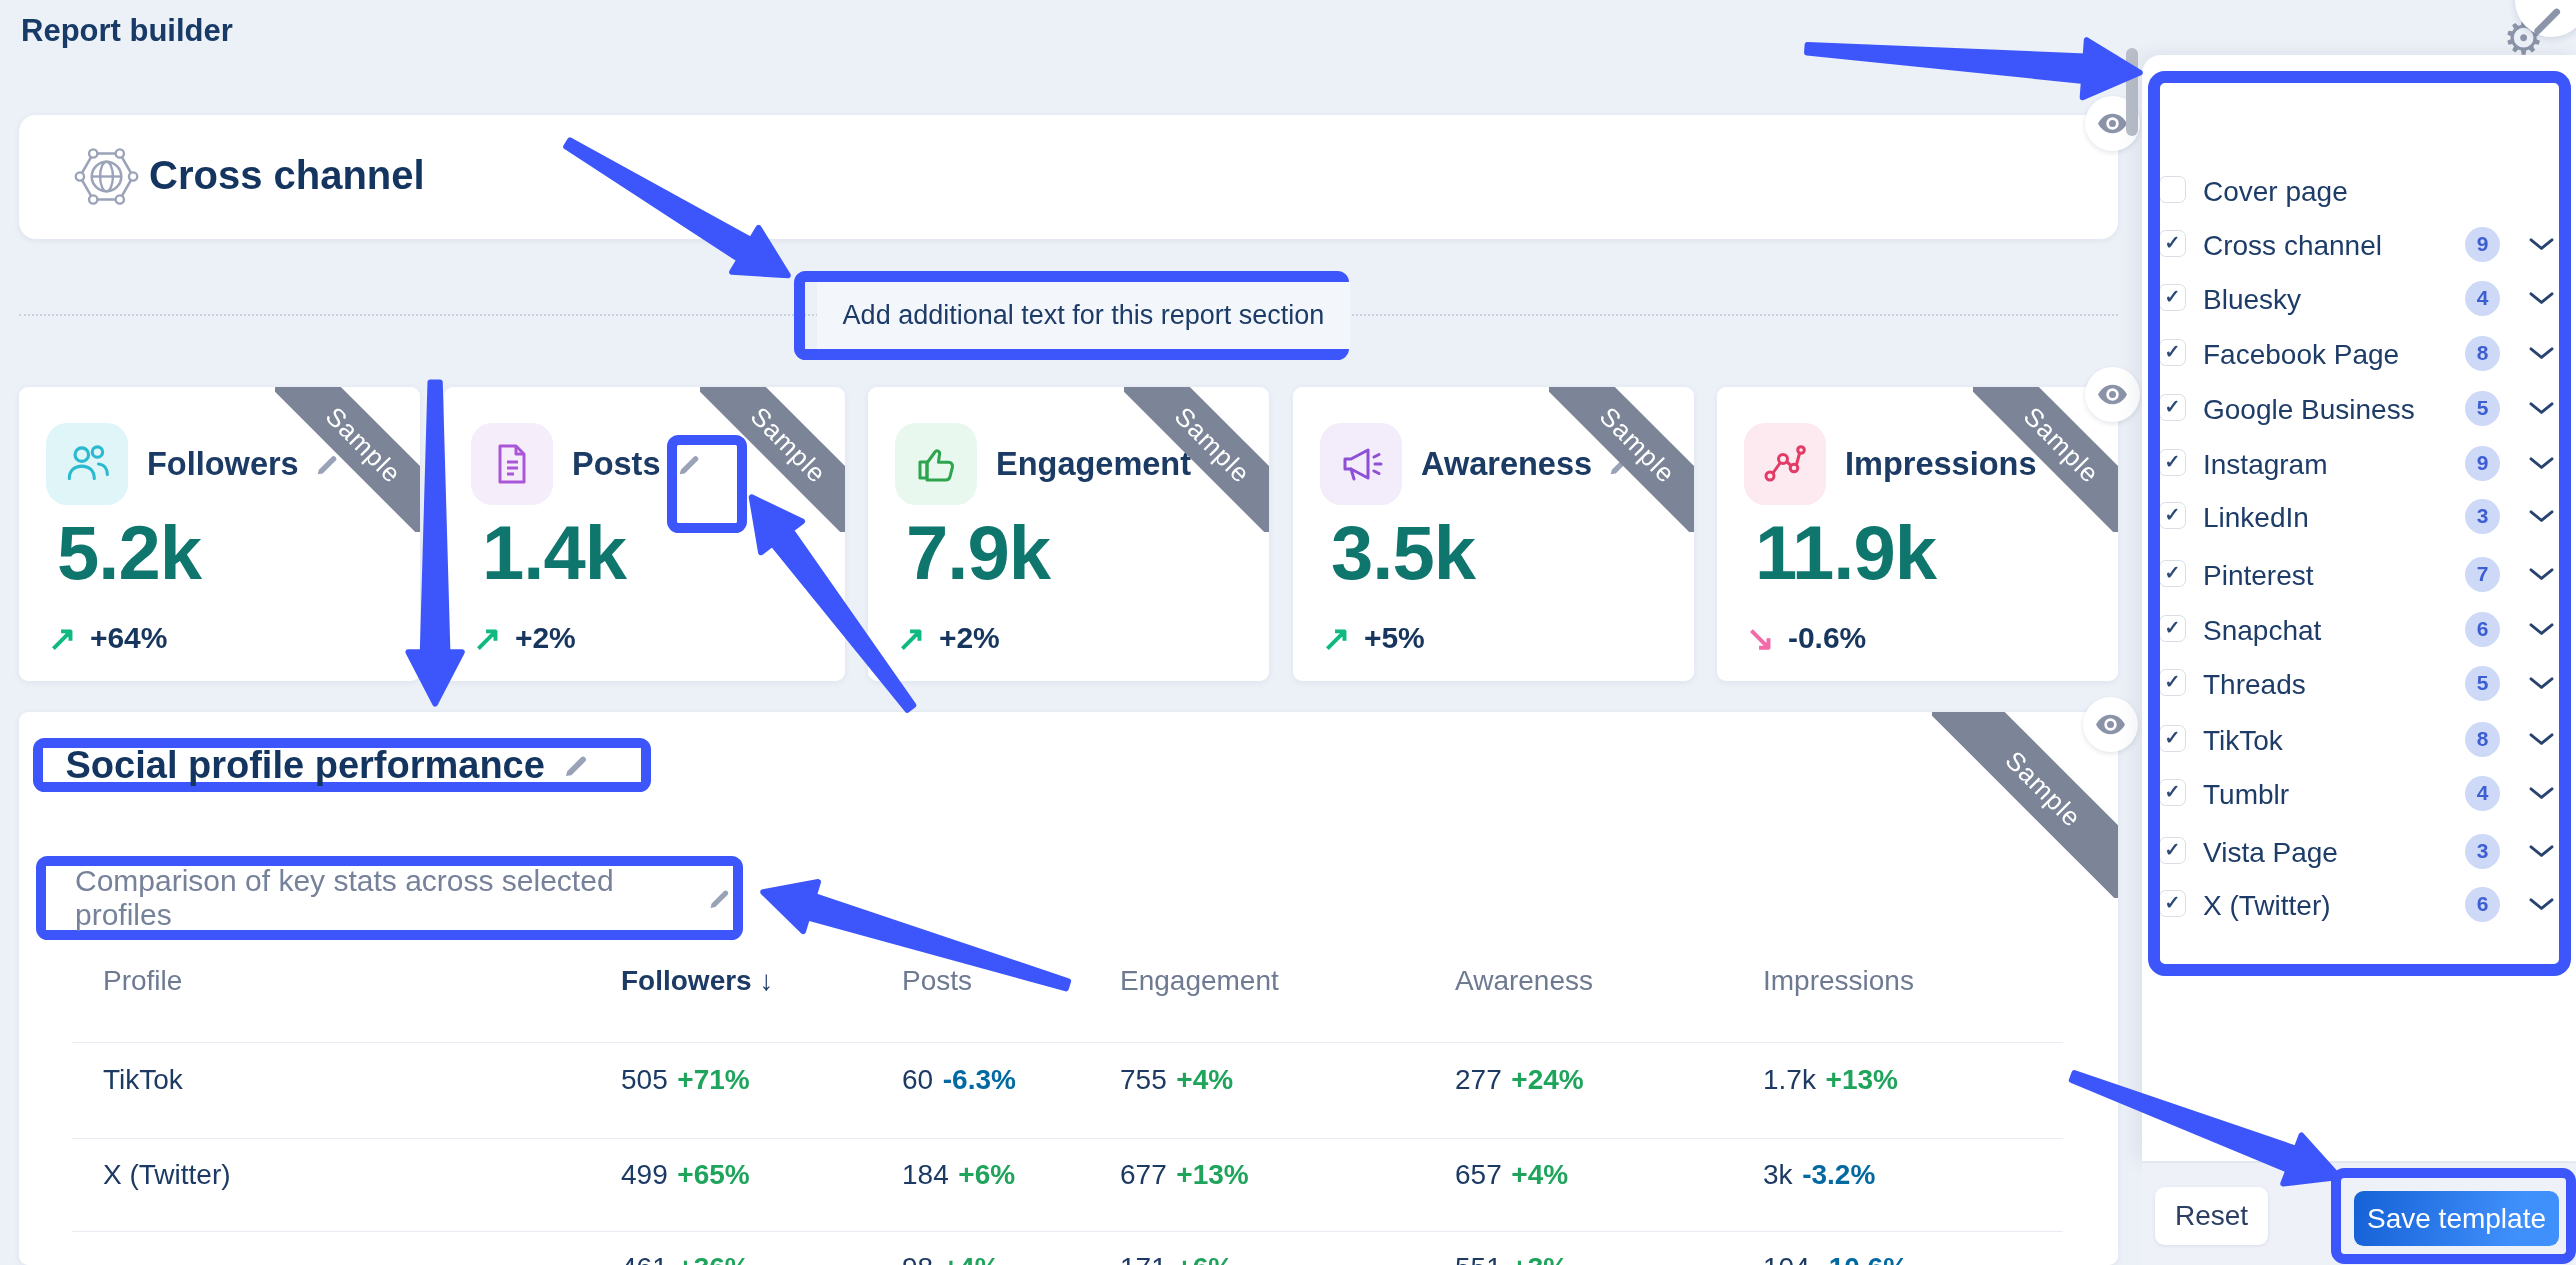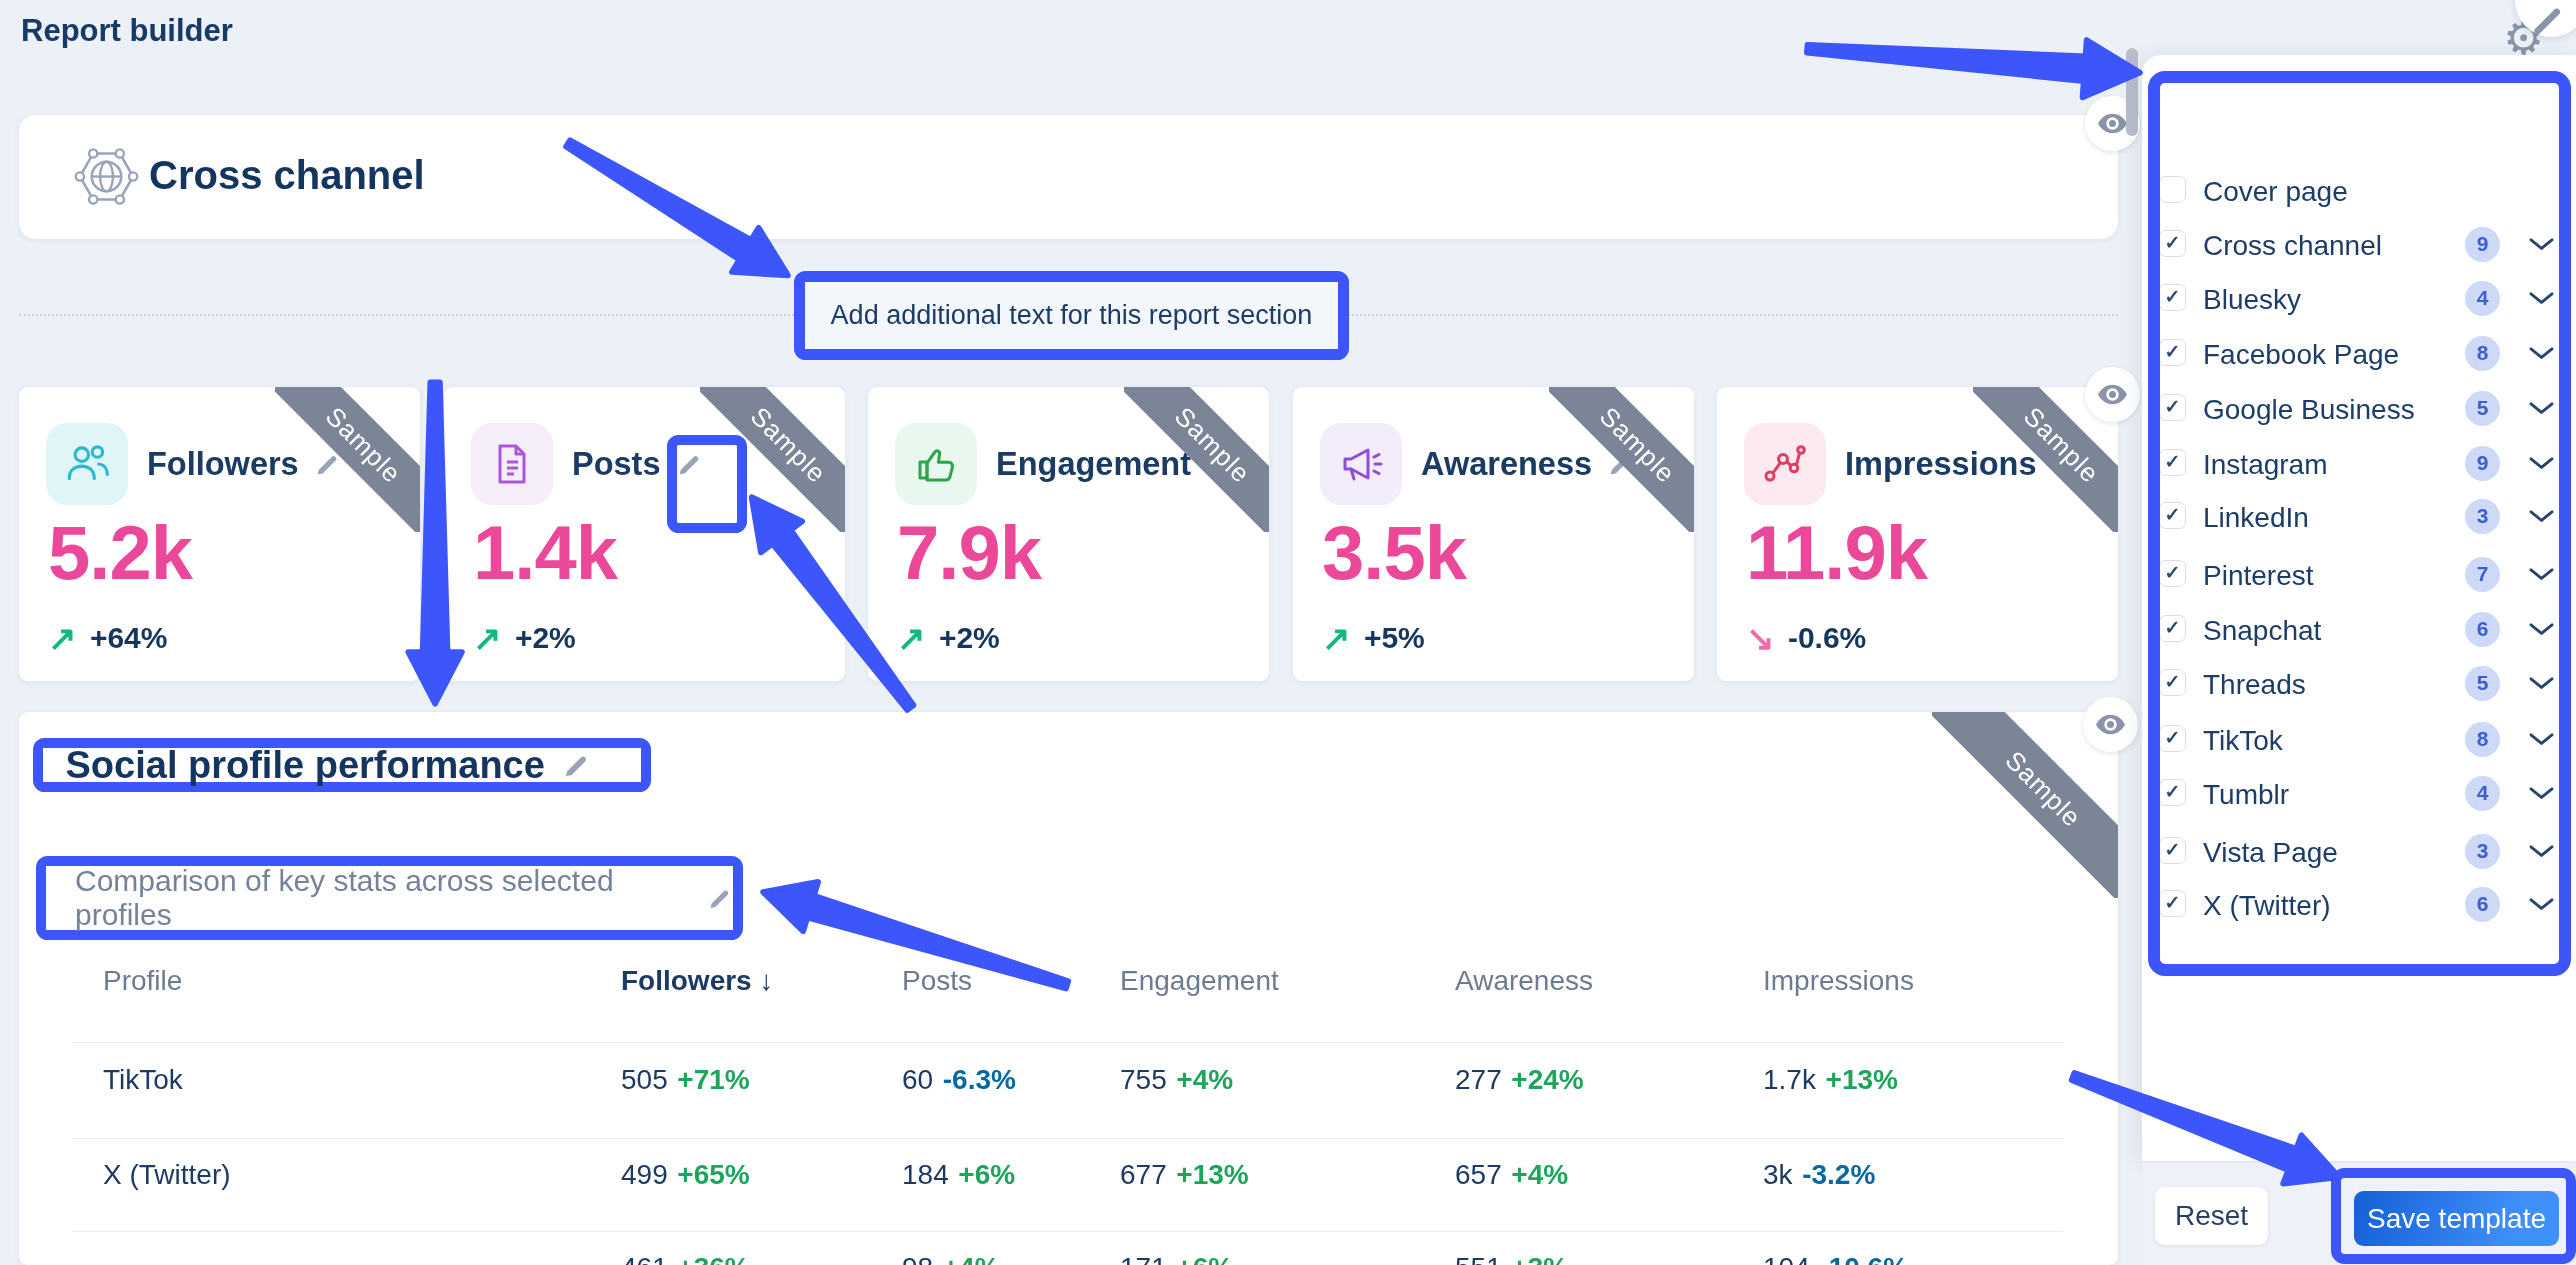--- a/index.html
+++ b/index.html
@@ -14,33 +14,33 @@
   #corner-tool svg{position:absolute;left:17px;top:42px;}
   
   #cross-card{left:19px;top:115px;width:2099px;height:124px;border-radius:17px;}
   #cross-title{left:130px;top:38px;font-size:40px;font-weight:bold;color:#14355f;}
   #cross-icon{left:55px;top:29px;}
   
   #divider{left:19px;top:314px;width:2099px;border-top:2.9px dotted #c9d1e0;}
   
   .ann{border:11.5px solid #3d56fb;border-radius:11.5px;z-index:55;box-sizing:border-box;}
   #add-text-box{left:794px;top:271px;width:555px;height:89px;}
-  #add-text-inner{width:100%;height:100%;background:#f3f6fb;display:flex;align-items:center;justify-content:center;font-size:27px;color:#1c3b66;}
+  #add-text-inner{width:100%;height:100%;background:#f3f6fb;display:flex;align-items:center;justify-content:center;font-size:27px;color:#1c3b66;margin-left:12px;}
   #pencil-box{left:667px;top:435px;width:80px;height:98px;border-width:10.5px;background:transparent;}
   #title-box{left:32.5px;top:738px;width:618px;height:54px;border-width:10.5px;}
   #title-inner{width:100%;height:100%;background:#fff;display:flex;align-items:center;gap:17px;padding-left:23px;box-sizing:border-box;font-size:38px;font-weight:bold;color:#14355f;}
   #subtitle-box{left:36px;top:856px;width:707px;height:84px;border-width:10.5px;}
   #subtitle-inner{width:100%;height:100%;background:#fff;display:flex;align-items:center;gap:19px;padding-left:29px;box-sizing:border-box;font-size:30px;color:#76819a;}
   #save-box{left:2331px;top:1168px;width:245px;height:96px;border-width:10.5px;border-radius:13.4px;}
   #sidebar-box{left:2148px;top:71px;width:423px;height:905px;border-width:12.4px;border-radius:17px;background:transparent;}
   
   .stat-card{top:387px;width:401px;height:294px;overflow:hidden;}
   .tile{position:absolute;left:27px;top:36px;width:82px;height:82px;border-radius:21px;display:flex;align-items:center;justify-content:center;}
   .clabel{position:absolute;left:128px;top:59px;font-size:32.5px;font-weight:bold;color:#1b3a64;display:flex;align-items:center;gap:15.3px;}
-  .cvalue{position:absolute;left:29px;top:122px;font-size:76px;font-weight:bold;color:#ec4899;letter-spacing:-1px;text-align:center;}
+  .cvalue{position:absolute;left:38px;top:122px;font-size:76px;font-weight:bold;color:#0f766e;letter-spacing:-1px;text-align:center;}
   .cdelta{position:absolute;left:29px;top:231px;font-size:30px;font-weight:bold;color:#16365e;display:flex;align-items:center;gap:13.4px;}
   .trend-up{color:#10b981;font-size:34px;font-weight:bold;}
   .trend-down{color:#f06ba8;font-size:34px;font-weight:bold;}
   .t-followers{background:#e0f5f8;} .t-posts{background:#f6edfb;} .t-engagement{background:#e9f8ee;}
   .t-awareness{background:#f2ecfb;} .t-impressions{background:#fde9f0;}
   
   .ribbon{position:absolute;top:0;right:0;width:145px;height:145px;overflow:hidden;border-top-right-radius:15.3px;z-index:3;}
   .ribbon .band{position:absolute;top:32.5px;right:-63px;width:239px;transform:rotate(45deg);background:#7c8597;color:#fff;text-align:center;font-size:26px;padding:9.6px 0;letter-spacing:1px;}
   .ribbon-lg{width:186px;height:186px;}
   .ribbon-lg .band{top:50px;right:-69px;width:287px;padding:11.5px 0;}

